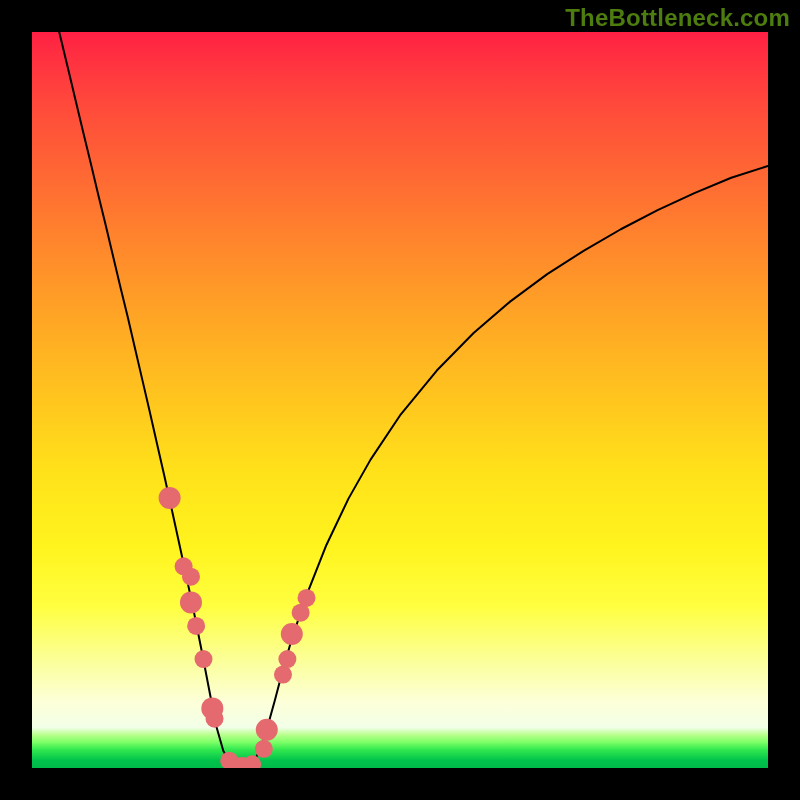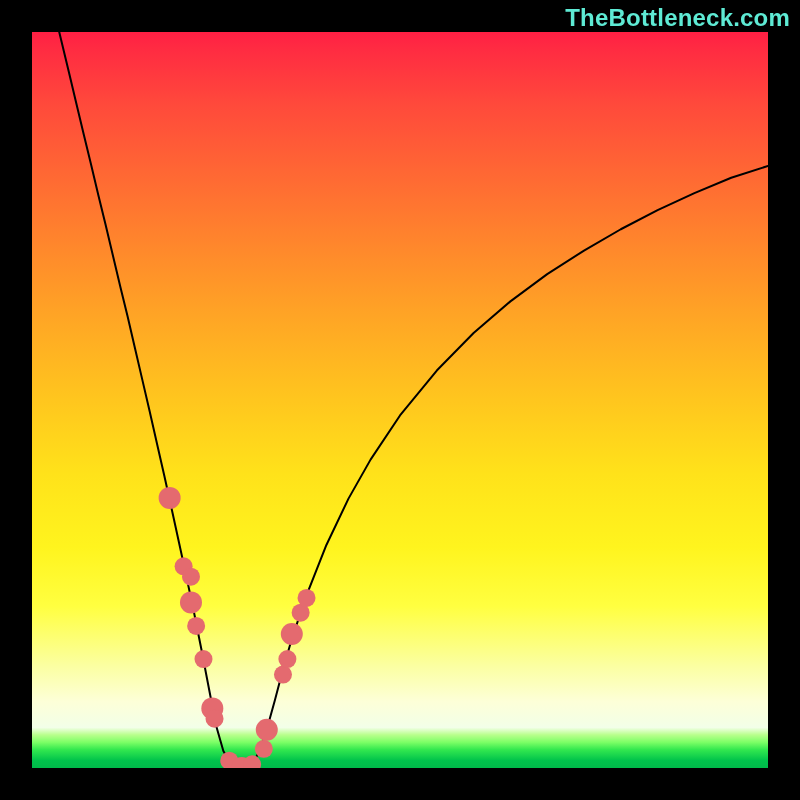--- a/index.html
+++ b/index.html
@@ -21,21 +21,21 @@
     left: 0;
     top: 0;
   }
   .watermark {
     position: absolute;
     top: 4px;
     right: 10px;
     font-family: Arial, Helvetica, sans-serif;
     font-size: 24px;
     font-weight: 600;
-    color: #5eead4;
+    color: #4d7c0f;
     letter-spacing: 0.2px;
     user-select: none;
   }
 </style>
 </head>
 <body>
 
 <div class="stage">
   <svg class="plot" width="800" height="800" viewBox="0 0 800 800" xmlns="http://www.w3.org/2000/svg">
     <defs>

